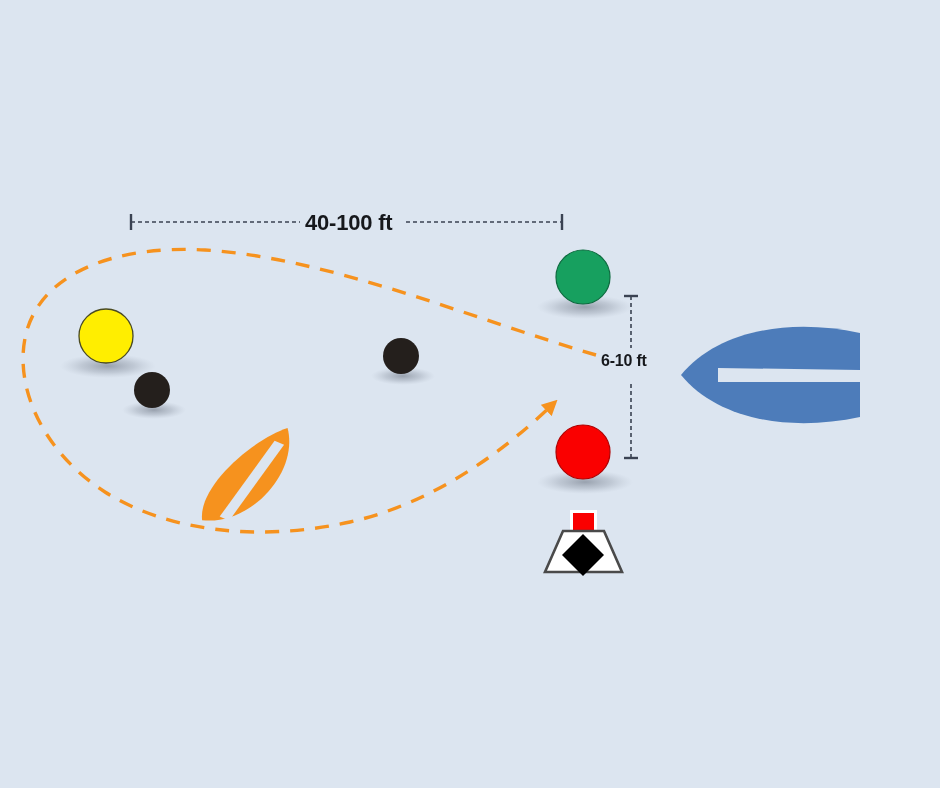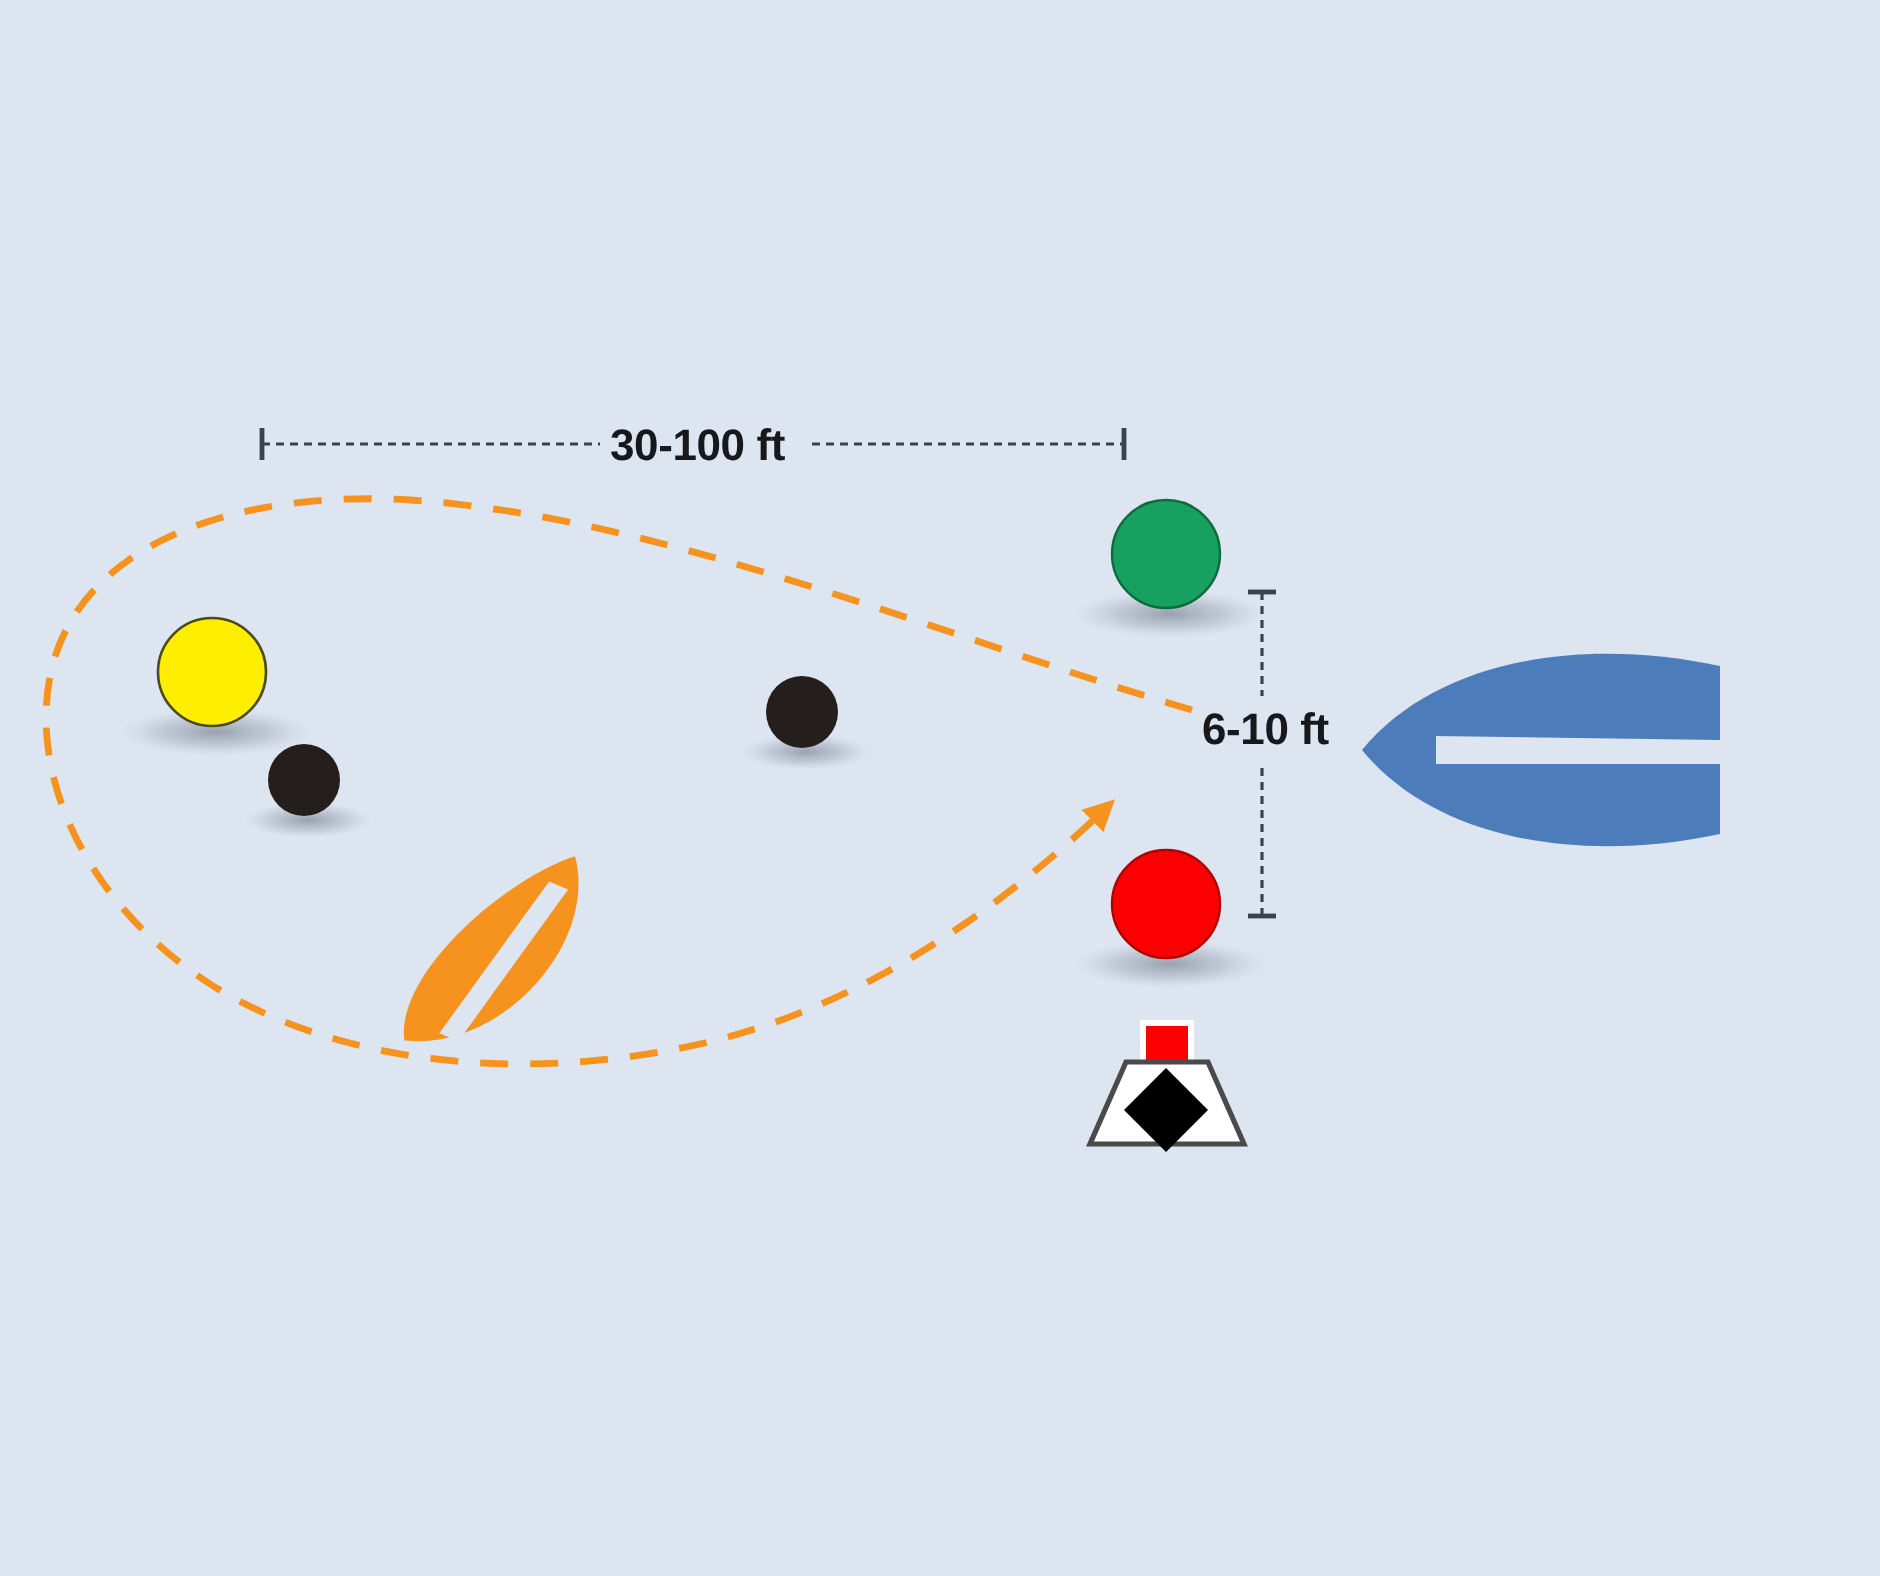--- a/index.html
+++ b/index.html
@@ -34,21 +34,21 @@
   }
   #label-horizontal {
     left: 305px;
     top: 210px;
     font-size: 22px;
     letter-spacing: -0.2px;
   }
   #label-vertical {
     left: 601px;
     top: 352px;
-    font-size: 22px;
+    font-size: 16px;
     letter-spacing: -0.2px;
   }
 </style>
 </head>
 <body>
 
 <div id="scene">
 
   <svg id="scene-svg" viewBox="0 0 940 788">
     <defs>
@@ -119,17 +119,17 @@
     </g>
 
     <g>
       <rect x="570" y="510" width="27" height="27" fill="#ffffff"></rect>
       <rect x="573" y="513" width="21" height="21" fill="#fa0000"></rect>
       <path d="M 563 531 L 604 531 L 622 572 L 545 572 Z" fill="#ffffff" stroke="#4a4a4a" stroke-width="2.6" stroke-linejoin="miter"></path>
       <path d="M 583 534 L 604 555 L 583 576 L 562 555 Z" fill="#000000"></path>
     </g>
   </svg>
 
-  <div class="dim-label" id="label-horizontal">30-100 ft</div>
+  <div class="dim-label" id="label-horizontal">40-100 ft</div>
 
   <div class="dim-label" id="label-vertical">6-10 ft</div>
 
 </div>
 
 </body></html>

